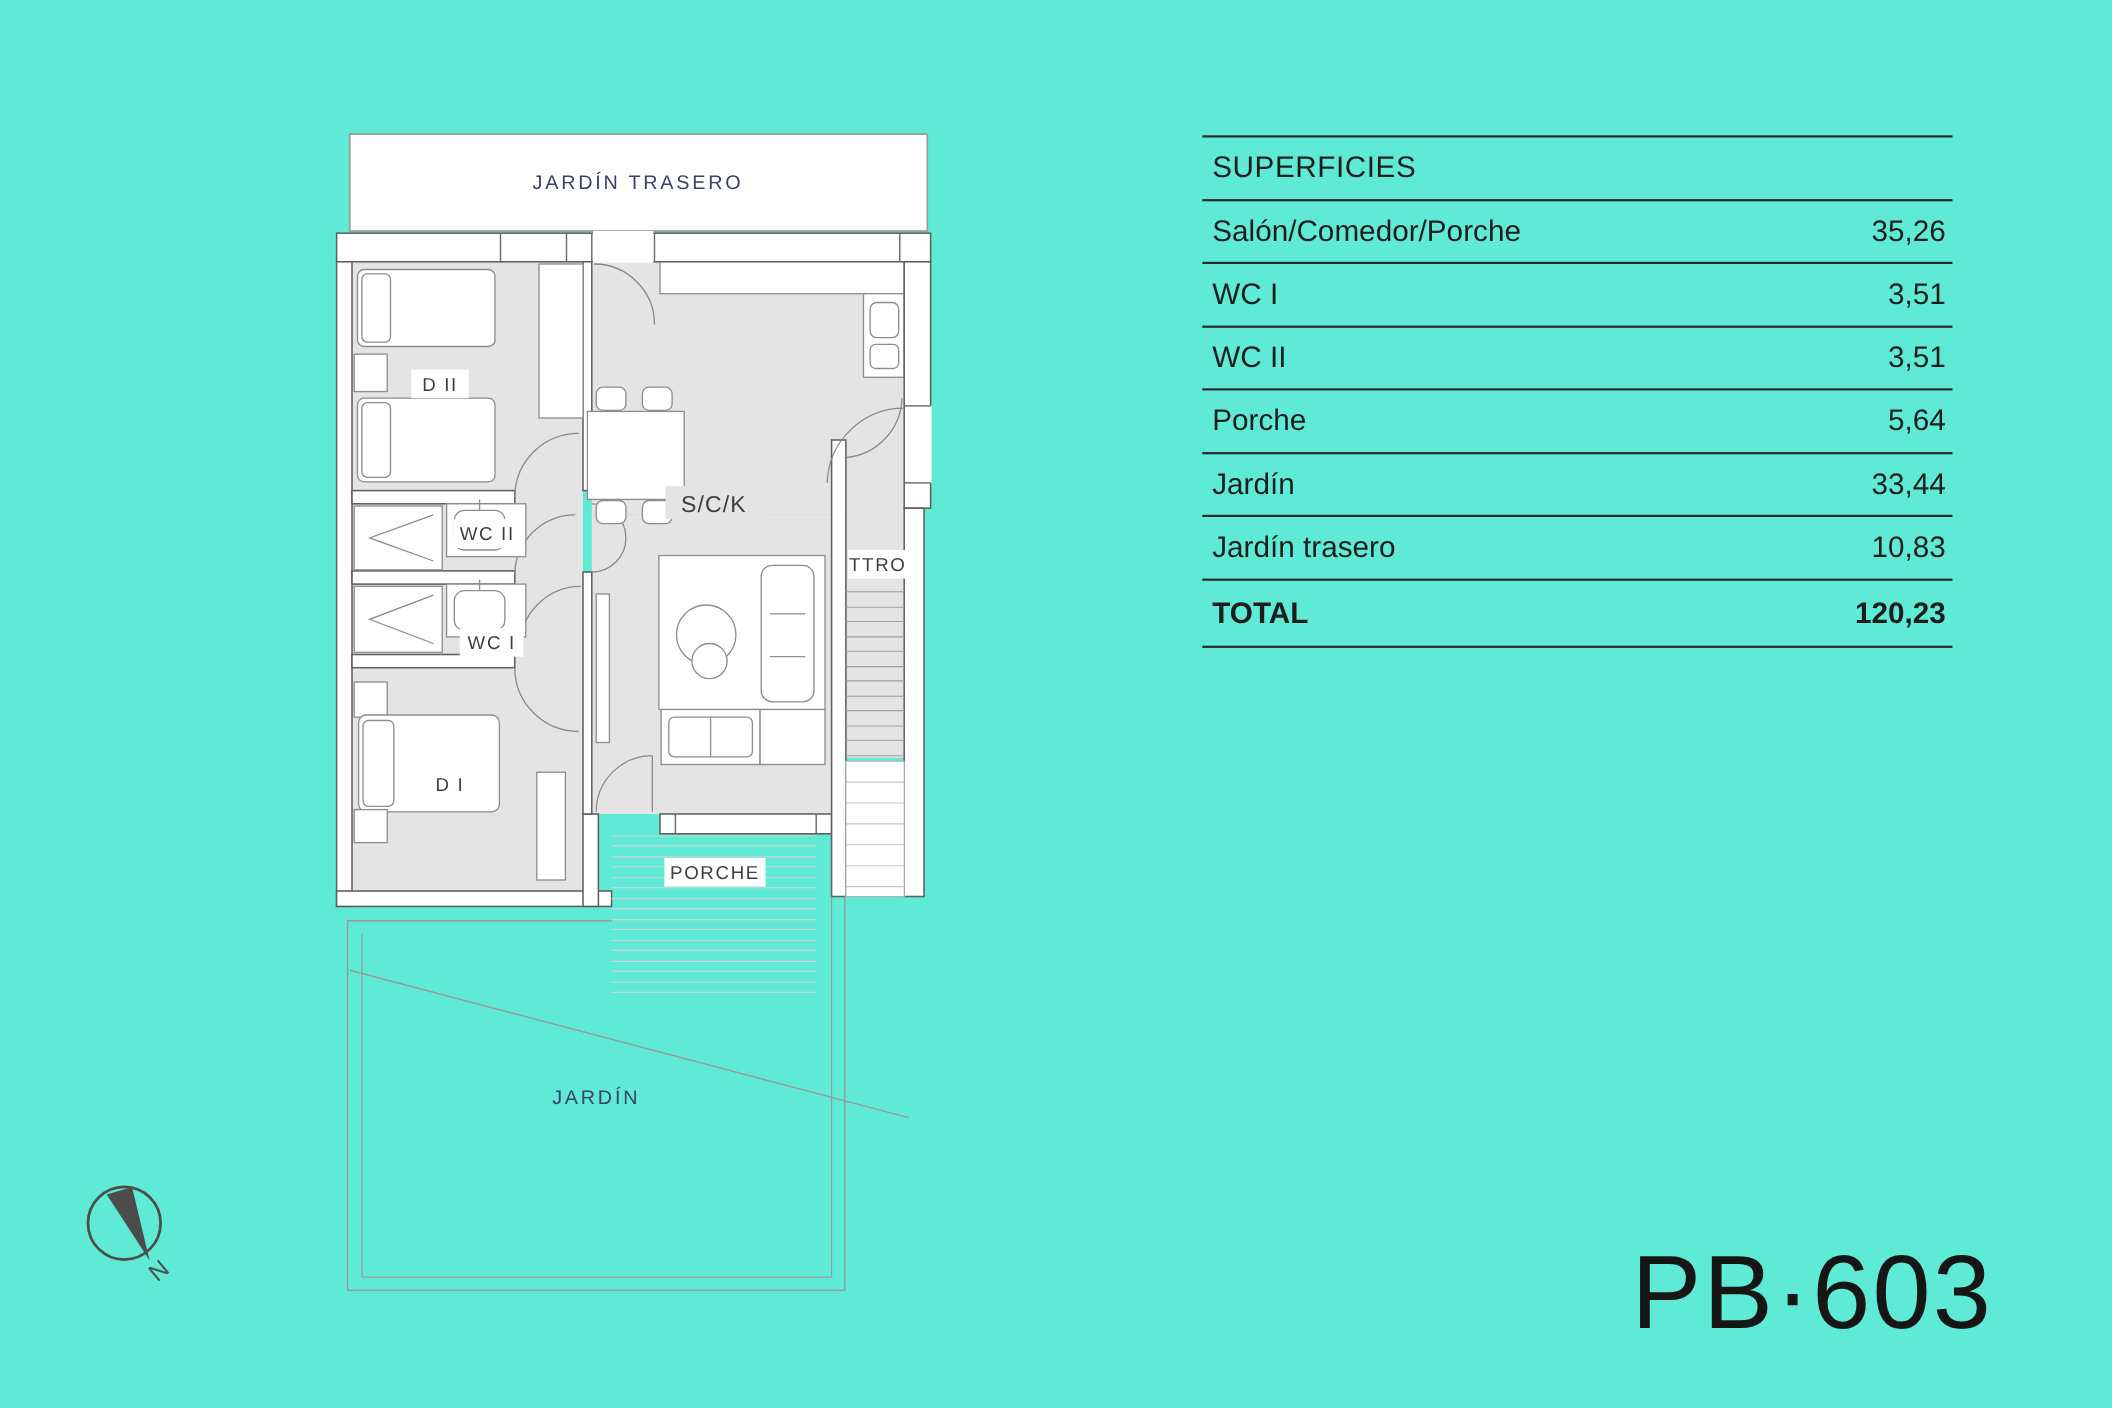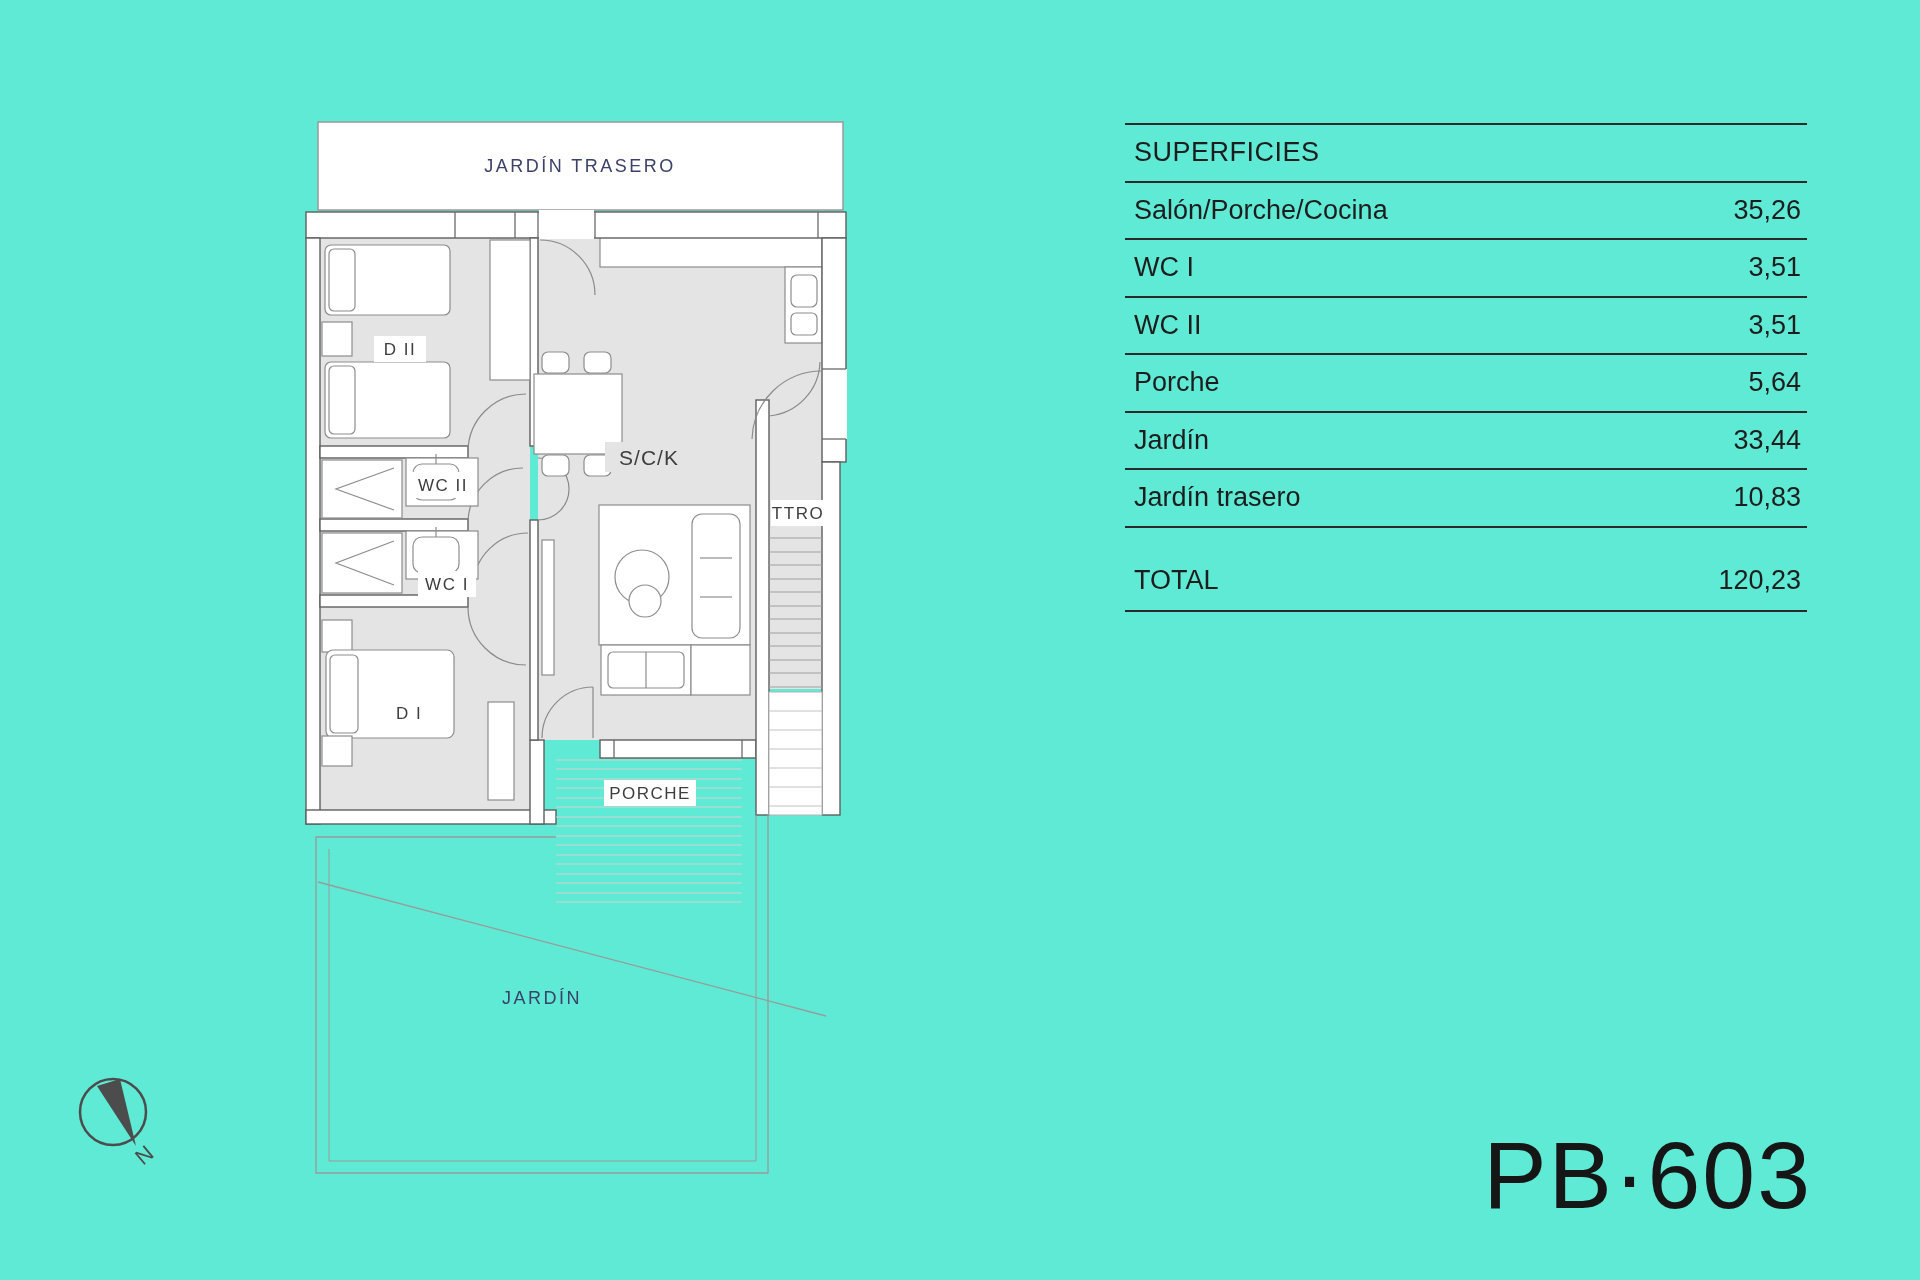--- a/index.html
+++ b/index.html
@@ -1,26 +1,26 @@
 <!DOCTYPE html>
 <html><head>
 <meta charset="utf-8">
 <style>
   html,body{margin:0;padding:0;background:#ffffff;}
   .canvas{position:relative;width:1920px;height:1280px;background:#5eead4;overflow:hidden;
           font-family:"Liberation Sans", sans-serif;}
   .plan-svg{position:absolute;left:0;top:0;}
 
   
-  .surf-table{position:absolute;left:1125px;top:123px;width:682px;color:#1d1d1d;}
+  .surf-table{position:absolute;left:1093px;top:123px;width:682px;color:#1d1d1d;}
   .surf-row{display:flex;justify-content:space-between;align-items:center;
             height:55.5px;border-bottom:2px solid #2a2a2a;padding:0 6px 0 9px;
             font-size:27px;}
   .surf-row.header{border-top:2px solid #2a2a2a;letter-spacing:.5px;}
-  .surf-row.total{height:59px;font-weight:normal;margin-top:23px;}
+  .surf-row.total{height:59px;font-weight:bold;}
   .surf-label{white-space:nowrap;}
   .surf-value{white-space:nowrap;}
 
   
   .plan-code{position:absolute;right:108px;top:1128px;font-size:95px;color:#161616;
              letter-spacing:2px;line-height:1;}
 
   
   text{font-family:"Liberation Sans", sans-serif;}
   .room-label{fill:#3e3e3e;font-size:17px;letter-spacing:1.5px;}
@@ -229,21 +229,21 @@
       <polygon points="97,1086 120,1079 136,1146" fill="#4c4c4c"></polygon>
       <text class="north-n" x="143" y="1166" transform="rotate(-40 143 1166)">N</text>
     </g>
   </svg>
 
   <div class="surf-table">
     <div class="surf-row header">
       <span class="surf-label">SUPERFICIES</span>
     </div>
     <div class="surf-row">
-      <span class="surf-label">Salón/Porche/Cocina</span>
+      <span class="surf-label">Salón/Comedor/Porche</span>
       <span class="surf-value">35,26</span>
     </div>
     <div class="surf-row">
       <span class="surf-label">WC I</span>
       <span class="surf-value">3,51</span>
     </div>
     <div class="surf-row">
       <span class="surf-label">WC II</span>
       <span class="surf-value">3,51</span>
     </div>

